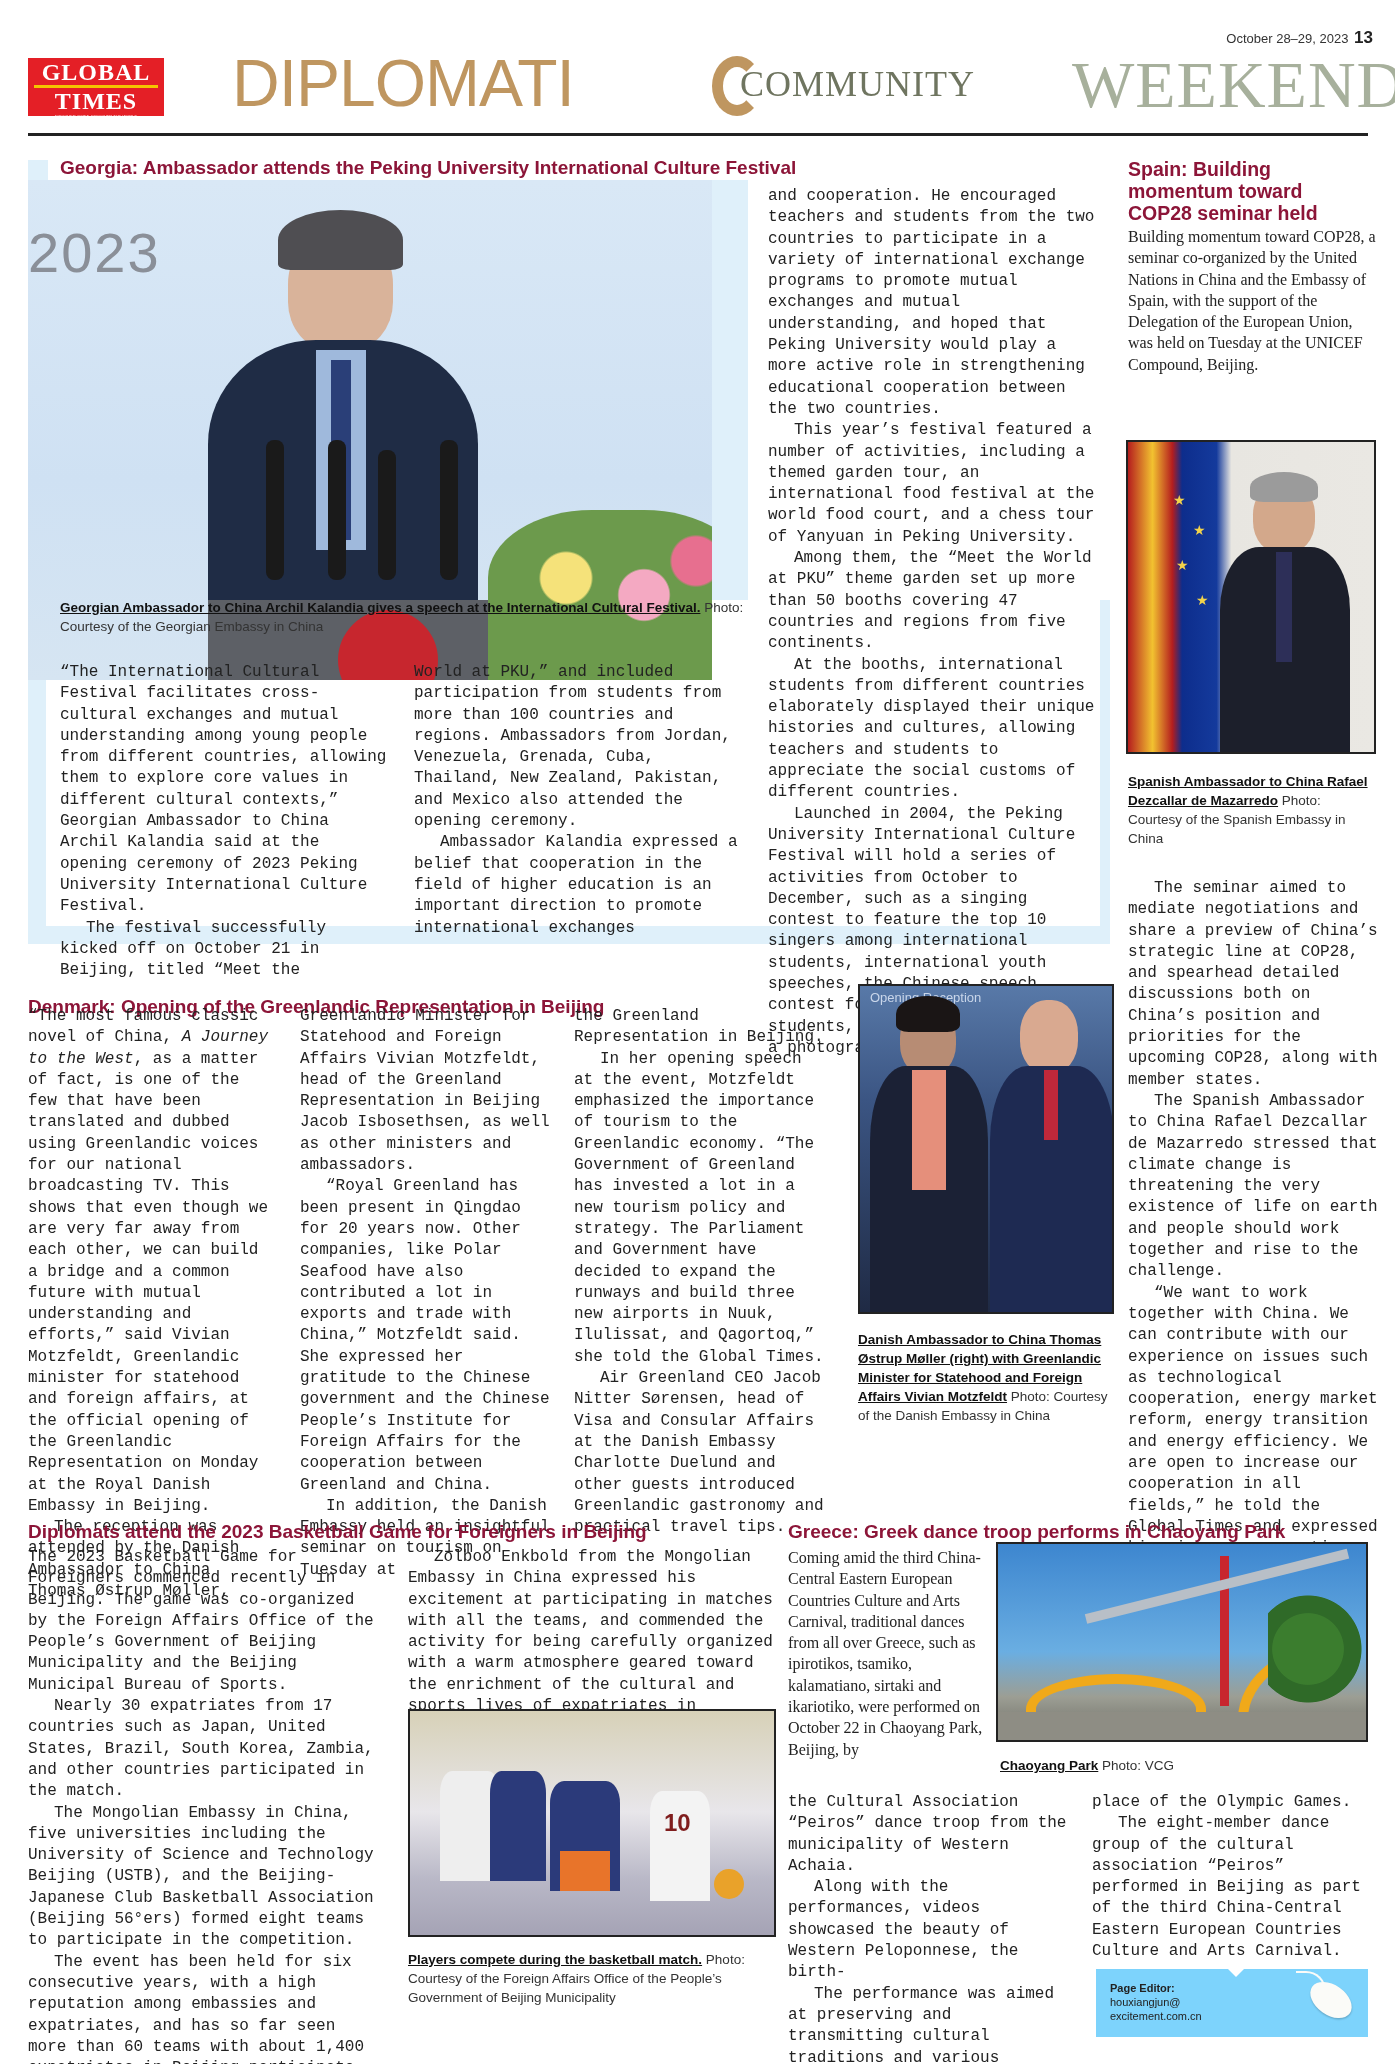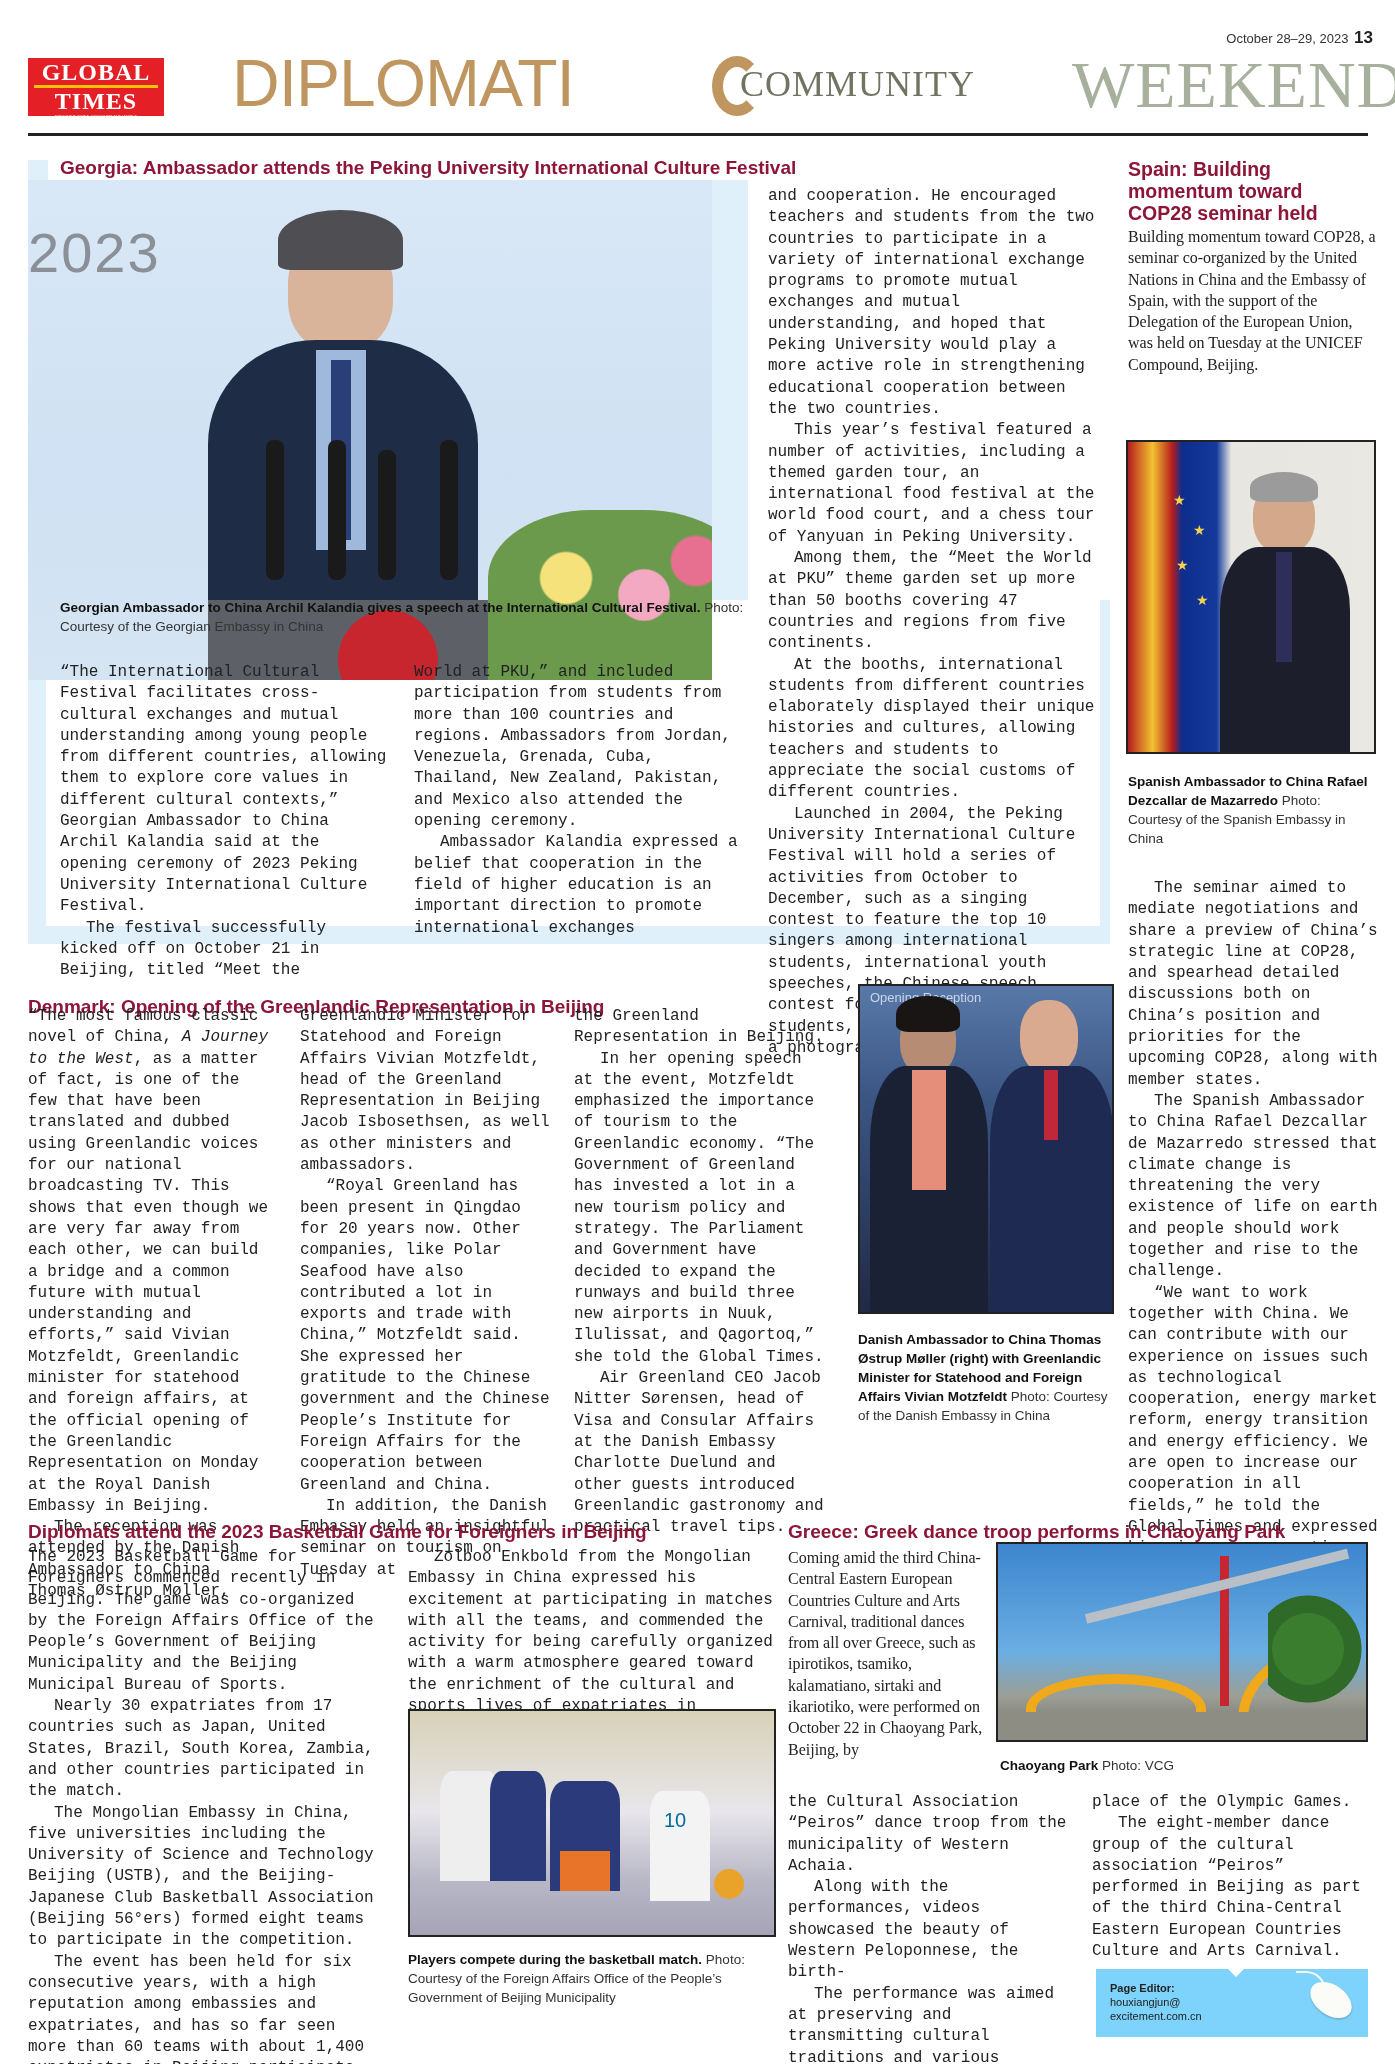--- a/index.html
+++ b/index.html
@@ -24,21 +24,21 @@
 
   
   .hl { font-family: "Liberation Sans", "DejaVu Sans", sans-serif; font-weight: bold; color: #8c1538; line-height: 1.1; }
   .hl18 { font-size: 19px; }
 
   
   .txt { font-size: 16px; line-height: 21.3px; text-align: left; color: #222; }
   .txt p { text-indent: 0; font-family: Liberation Mono, monospace; }
   .txt p.ind { text-indent: 26px; }
   .cap { font-family: "Liberation Sans", "DejaVu Sans", sans-serif; font-size: 13.5px; line-height: 19px; color: #111; }
-  .cap b { font-weight: 900; }
+  .cap b { font-weight: 900; text-decoration: underline; }
   .cap span.cr { font-weight: normal; color: #333; }
 
   
   .gpanel { left: 28px; top: 160px; width: 1082px; height: 784px; background: #dff0fa; }
   .gsq { left: 28px; top: 158px; width: 20px; height: 20px; background: #dff0fa; }
   .photo { overflow: hidden; }
 
   
   .ph-georgia { left: 28px; top: 180px; width: 684px; height: 500px; background: linear-gradient(180deg, #d9e8f6 0%, #cfe1f3 60%, #d6e5f2 100%); }
   .ph-spain { left: 1126px; top: 440px; width: 250px; height: 314px; border: 2px solid #222; background: linear-gradient(90deg, #b51e1e 0%, #f2c230 10%, #b51e1e 18%, #0d2d8c 22%, #143a9c 36%, #e8e6e1 42%, #eae8e3 100%); }
@@ -183,21 +183,21 @@
 <div class="abs txt" style="left:408px; top:1547px; width:372px;">
   <p class="ind">Zolboo Enkbold from the Mongolian Embassy in China expressed his excitement at participating in matches with all the teams, and commended the activity for being carefully organized with a warm atmosphere geared toward the enrichment of the cultural and sports lives of expatriates in Beijing.</p>
 </div>
 
 <div class="abs photo ph-bball">
   <div class="abs" style="left:30px; top:60px; width:60px; height:110px; background:#eeeeee; border-radius:20% 20% 0 0;"></div>
   <div class="abs" style="left:80px; top:60px; width:56px; height:110px; background:#2b3a7a; border-radius:20% 20% 0 0;"></div>
   <div class="abs" style="left:140px; top:70px; width:70px; height:110px; background:#2b3a7a; border-radius:20% 20% 0 0;"></div>
   <div class="abs" style="left:150px; top:140px; width:50px; height:40px; background:#e8742a;"></div>
   <div class="abs" style="left:240px; top:80px; width:60px; height:110px; background:#f3f3f3; border-radius:20% 20% 0 0;">
-    <span class="sans" style="position:absolute; left:14px; top:18px; font-size:20px; font-weight:normal; color:#0369a1;">10</span>
+    <span class="sans" style="position:absolute; left:14px; top:18px; font-size:24px; font-weight:bold; color:#7f1d1d;">10</span>
   </div>
   <div class="abs" style="left:304px; top:158px; width:30px; height:30px; border-radius:50%; background:#e9a22a;"></div>
 </div>
 <div class="abs cap" style="left:408px; top:1950px; width:372px;">
   <b>Players compete during the basketball match.</b>
   <span class="cr">Photo: Courtesy of the Foreign Affairs Office of the People’s Government of Beijing Municipality</span>
 </div>
 
 <div class="abs hl hl18" style="left:788px; top:1522px;">Greece: Greek dance troop performs in Chaoyang Park</div>
 <div class="abs txt" style="left:788px; top:1547px; width:200px;">Coming amid the third China-Central Eastern European Countries Culture and Arts Carnival, traditional dances from all over Greece, such as ipirotikos, tsamiko, kalamatiano, sirtaki and ikariotiko, were performed on October 22 in Chaoyang Park, Beijing, by</div>

